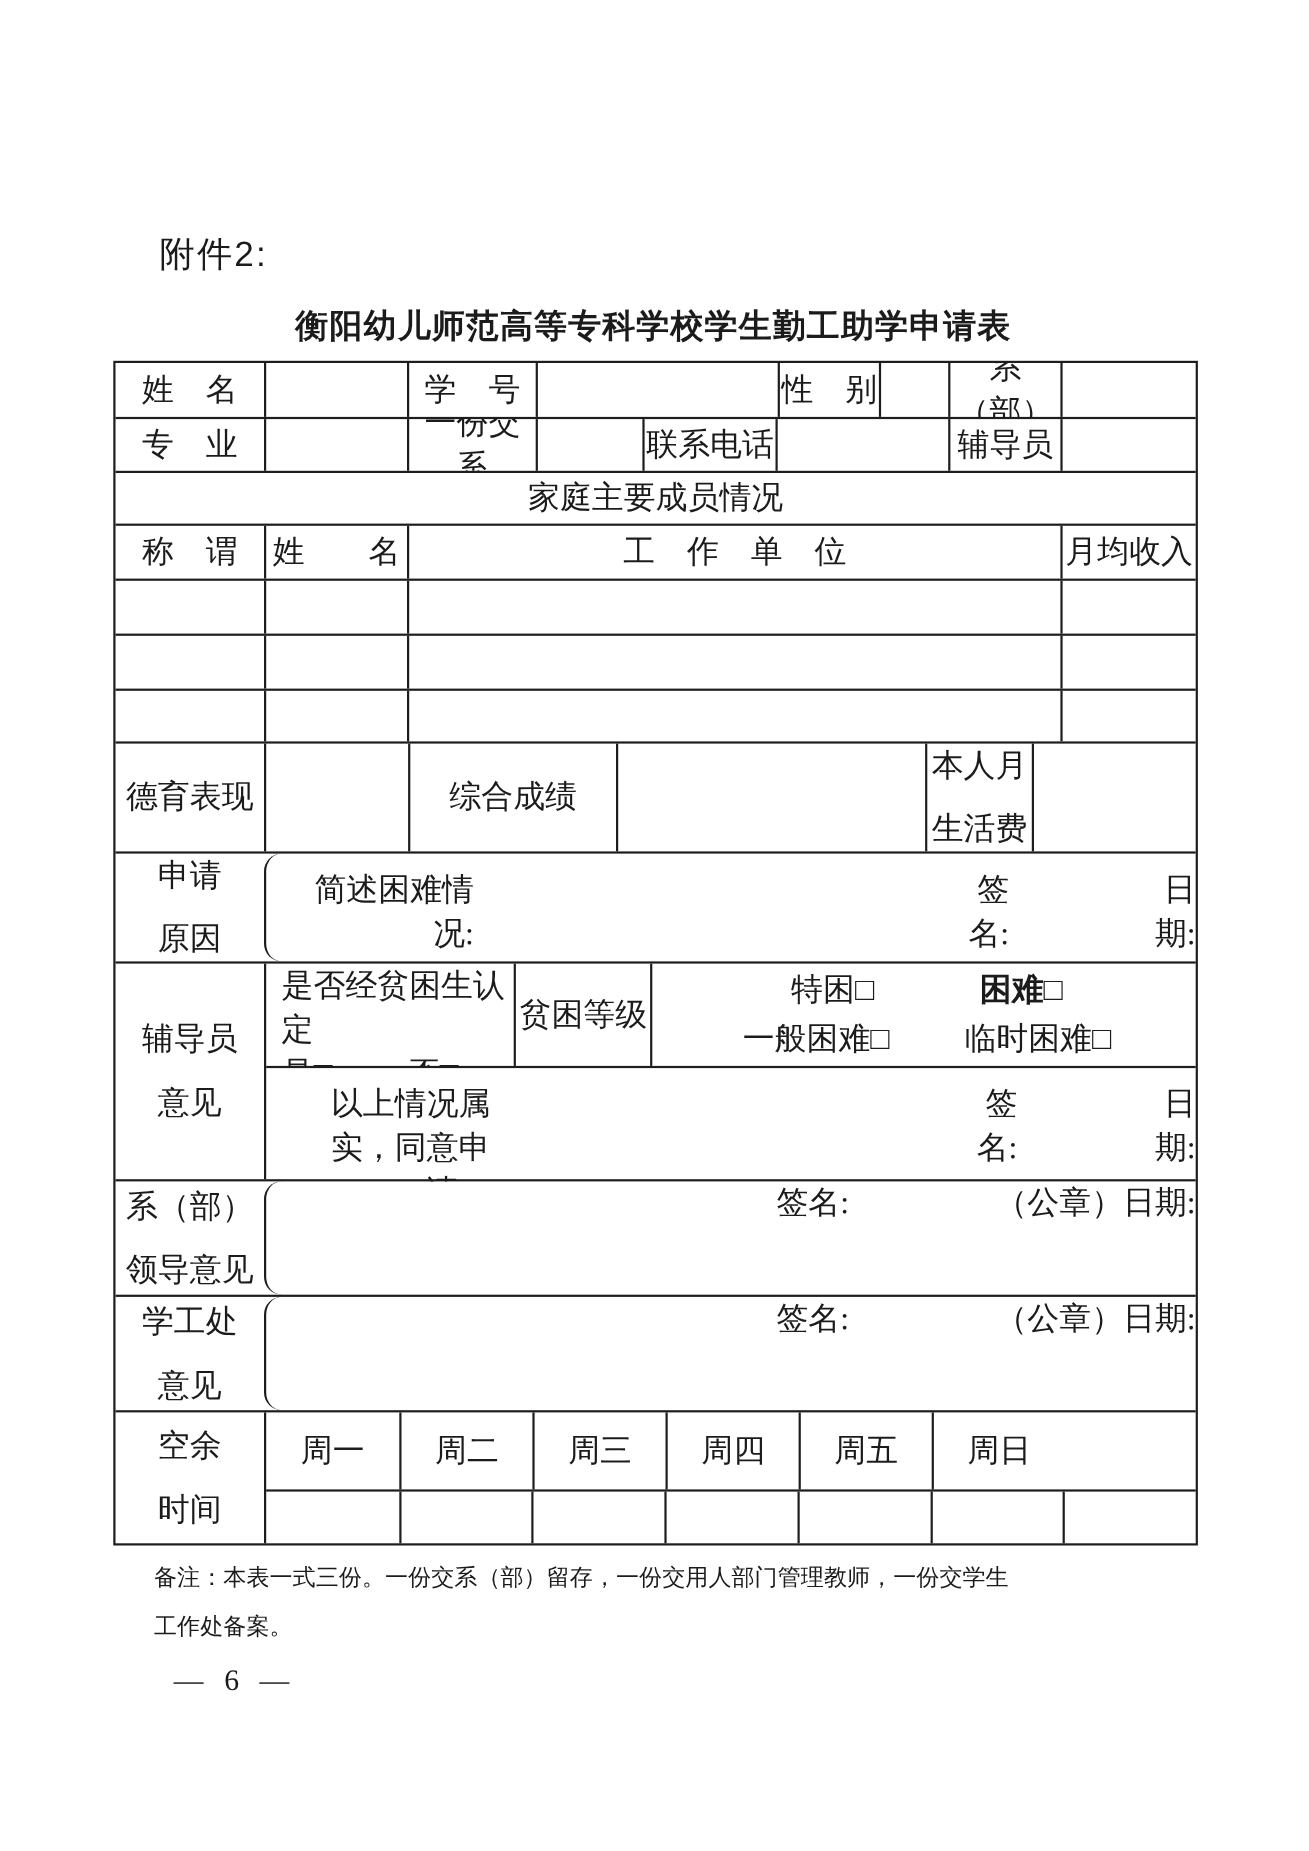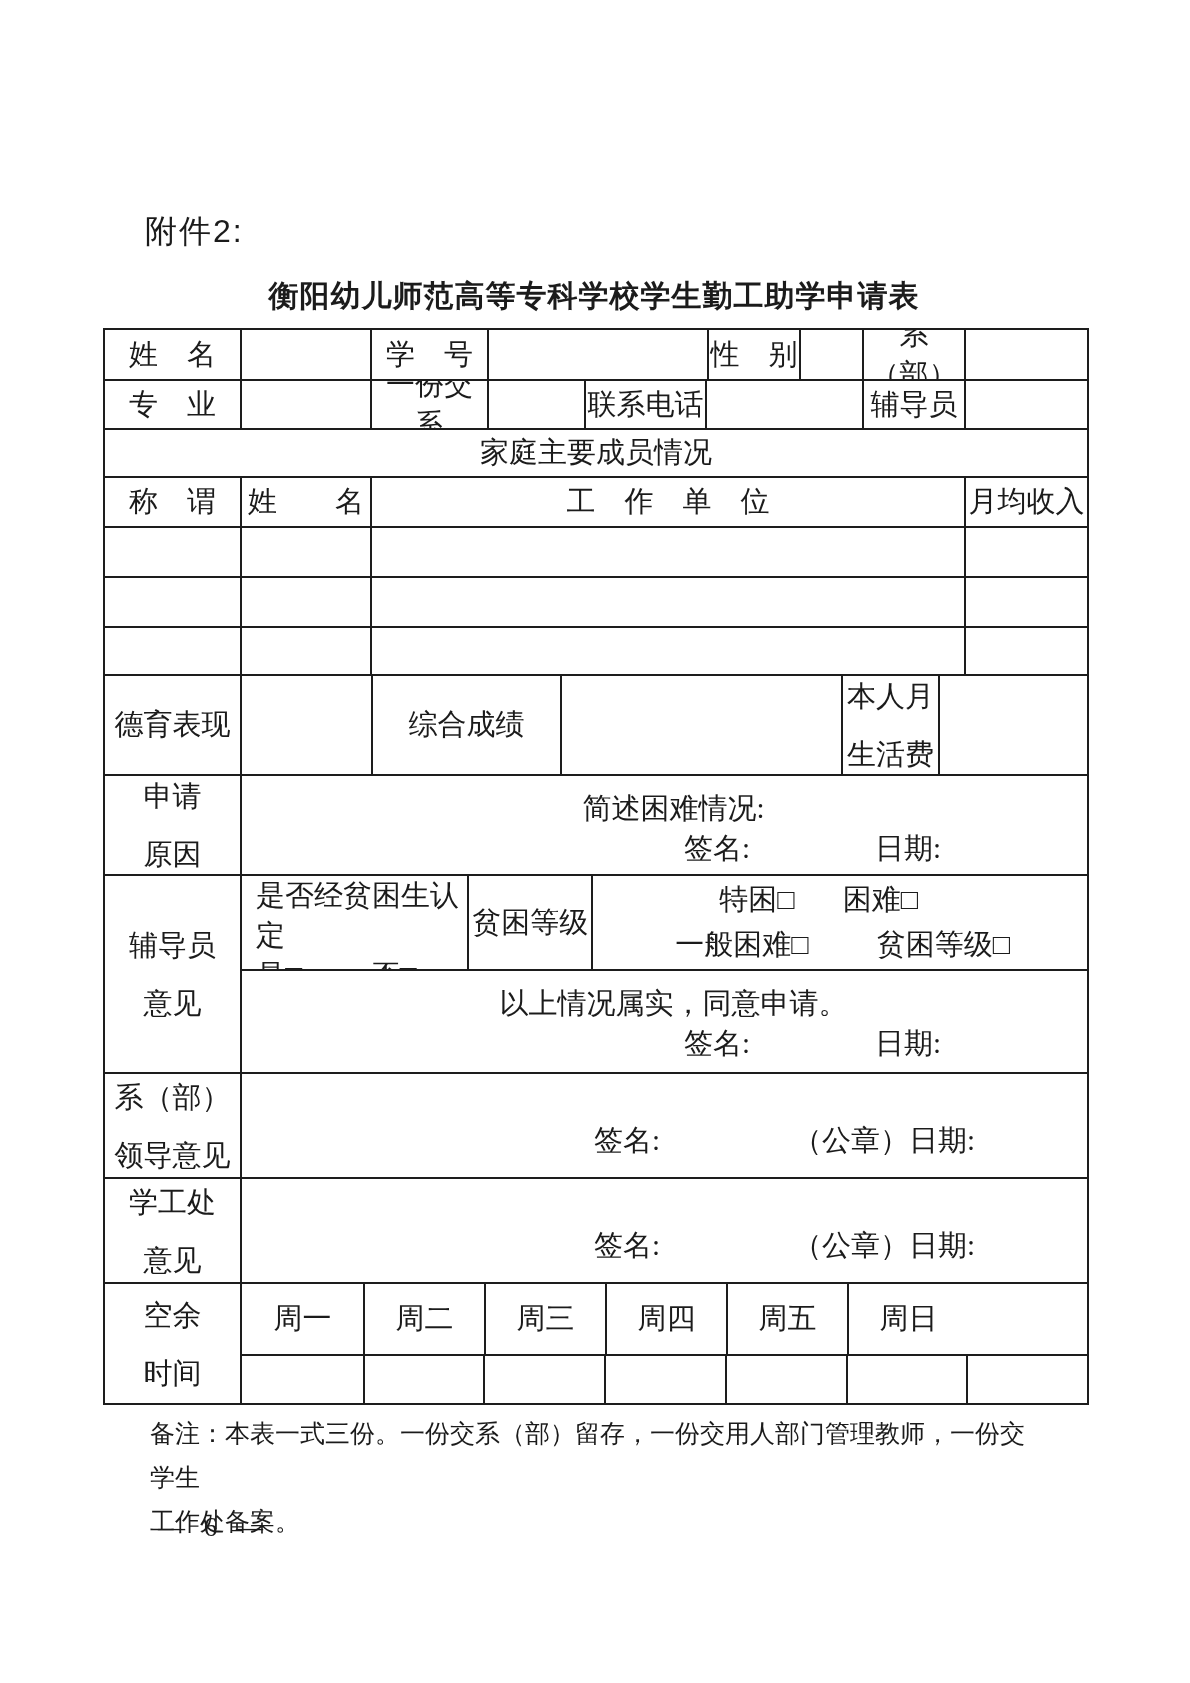--- a/index.html
+++ b/index.html
@@ -42,41 +42,41 @@
 
   .h49{height:49px}.h48{height:48px}.h50{height:50px}.h100{height:100px}
   .h93{height:93px}.h105{height:105px}.h198{height:198px}.h71{height:71px}.h121{height:121px}
   .w135{width:135px}.w130{width:130px}.w117{width:117px}.w220{width:220px}
   .w92{width:92px}.w63{width:63px}.w102{width:102px}.w123{width:123px}
   .w97{width:97px}.w121{width:121px}.w157{width:157px}.w594{width:594px}
   .w131{width:131px}.w215{width:189px}.w281{width:281px}.w847{width:847px}
   .w226{width:226px}.w124{width:124px}.w497{width:497px}.wday{width:121px}
 
   .label { line-height:2.0; }
-  .colcell { flex-direction:column; align-items:stretch; justify-content:space-between; text-align:center; }
+  .colcell { flex-direction:row; align-items:stretch; justify-content:space-between; text-align:right;border-radius:16px; }
   .padv { padding-top:13px; padding-bottom:13px; }
   .prompt-line { padding-left:18px; }
   .sign-line { display:flex; }
   .sign-a { margin-left:442px; }
   .gap125 { margin-left:125px; }
   .sign-b { margin-left:352px; }
   .gap133 { margin-left:133px; }
 
   .checkcell { flex-direction:column; align-items:flex-start; justify-content:space-evenly; text-align:left; padding-left:14px; }
   .yesno { display:flex; }
   .yesno span + span { margin-left:68px; }
   .levels { flex-direction:column; align-items:flex-start; justify-content:space-evenly; text-align:left; }
   .lvl1 { display:flex; padding-left:126px; }
-  .lvl1 span + span { margin-left:48px; }
+  .lvl1 span + span { margin-left:96px;font-weight:bold; }
   .lvl2 { display:flex; padding-left:82px; }
   .lvl2 span + span { margin-left:68px; }
 
   .note {
-    position:absolute; left:150px; top:1412px; width:880px;
-    font-size:25px; line-height:44px;
+    position:absolute; left:140px; top:1412px; width:880px;
+    font-size:21px; line-height:44px;
   }
   .pageno {
     position:absolute; left:158px; top:1512px;
     font-size:27px; letter-spacing:6px;
   }
 </style>
 </head>
 <body>
 
 <div class="sheet">
@@ -173,21 +173,21 @@
             </div>
           </div>
           <div class="c w124">贫困等级</div>
           <div class="c w497 levels">
             <div class="lvl1">
               <span>特困□</span>
               <span>困难□</span>
             </div>
             <div class="lvl2">
               <span>一般困难□</span>
-              <span>贫困等级□</span>
+              <span>临时困难□</span>
             </div>
           </div>
         </div>
         <div class="subrow bt h105">
           <div class="c w847 colcell padv">
             <div class="prompt-line">以上情况属实，同意申请。</div>
             <div class="sign-line">
               <span class="sign-a">签名:</span>
               <span class="gap125">日期:</span>
             </div>

